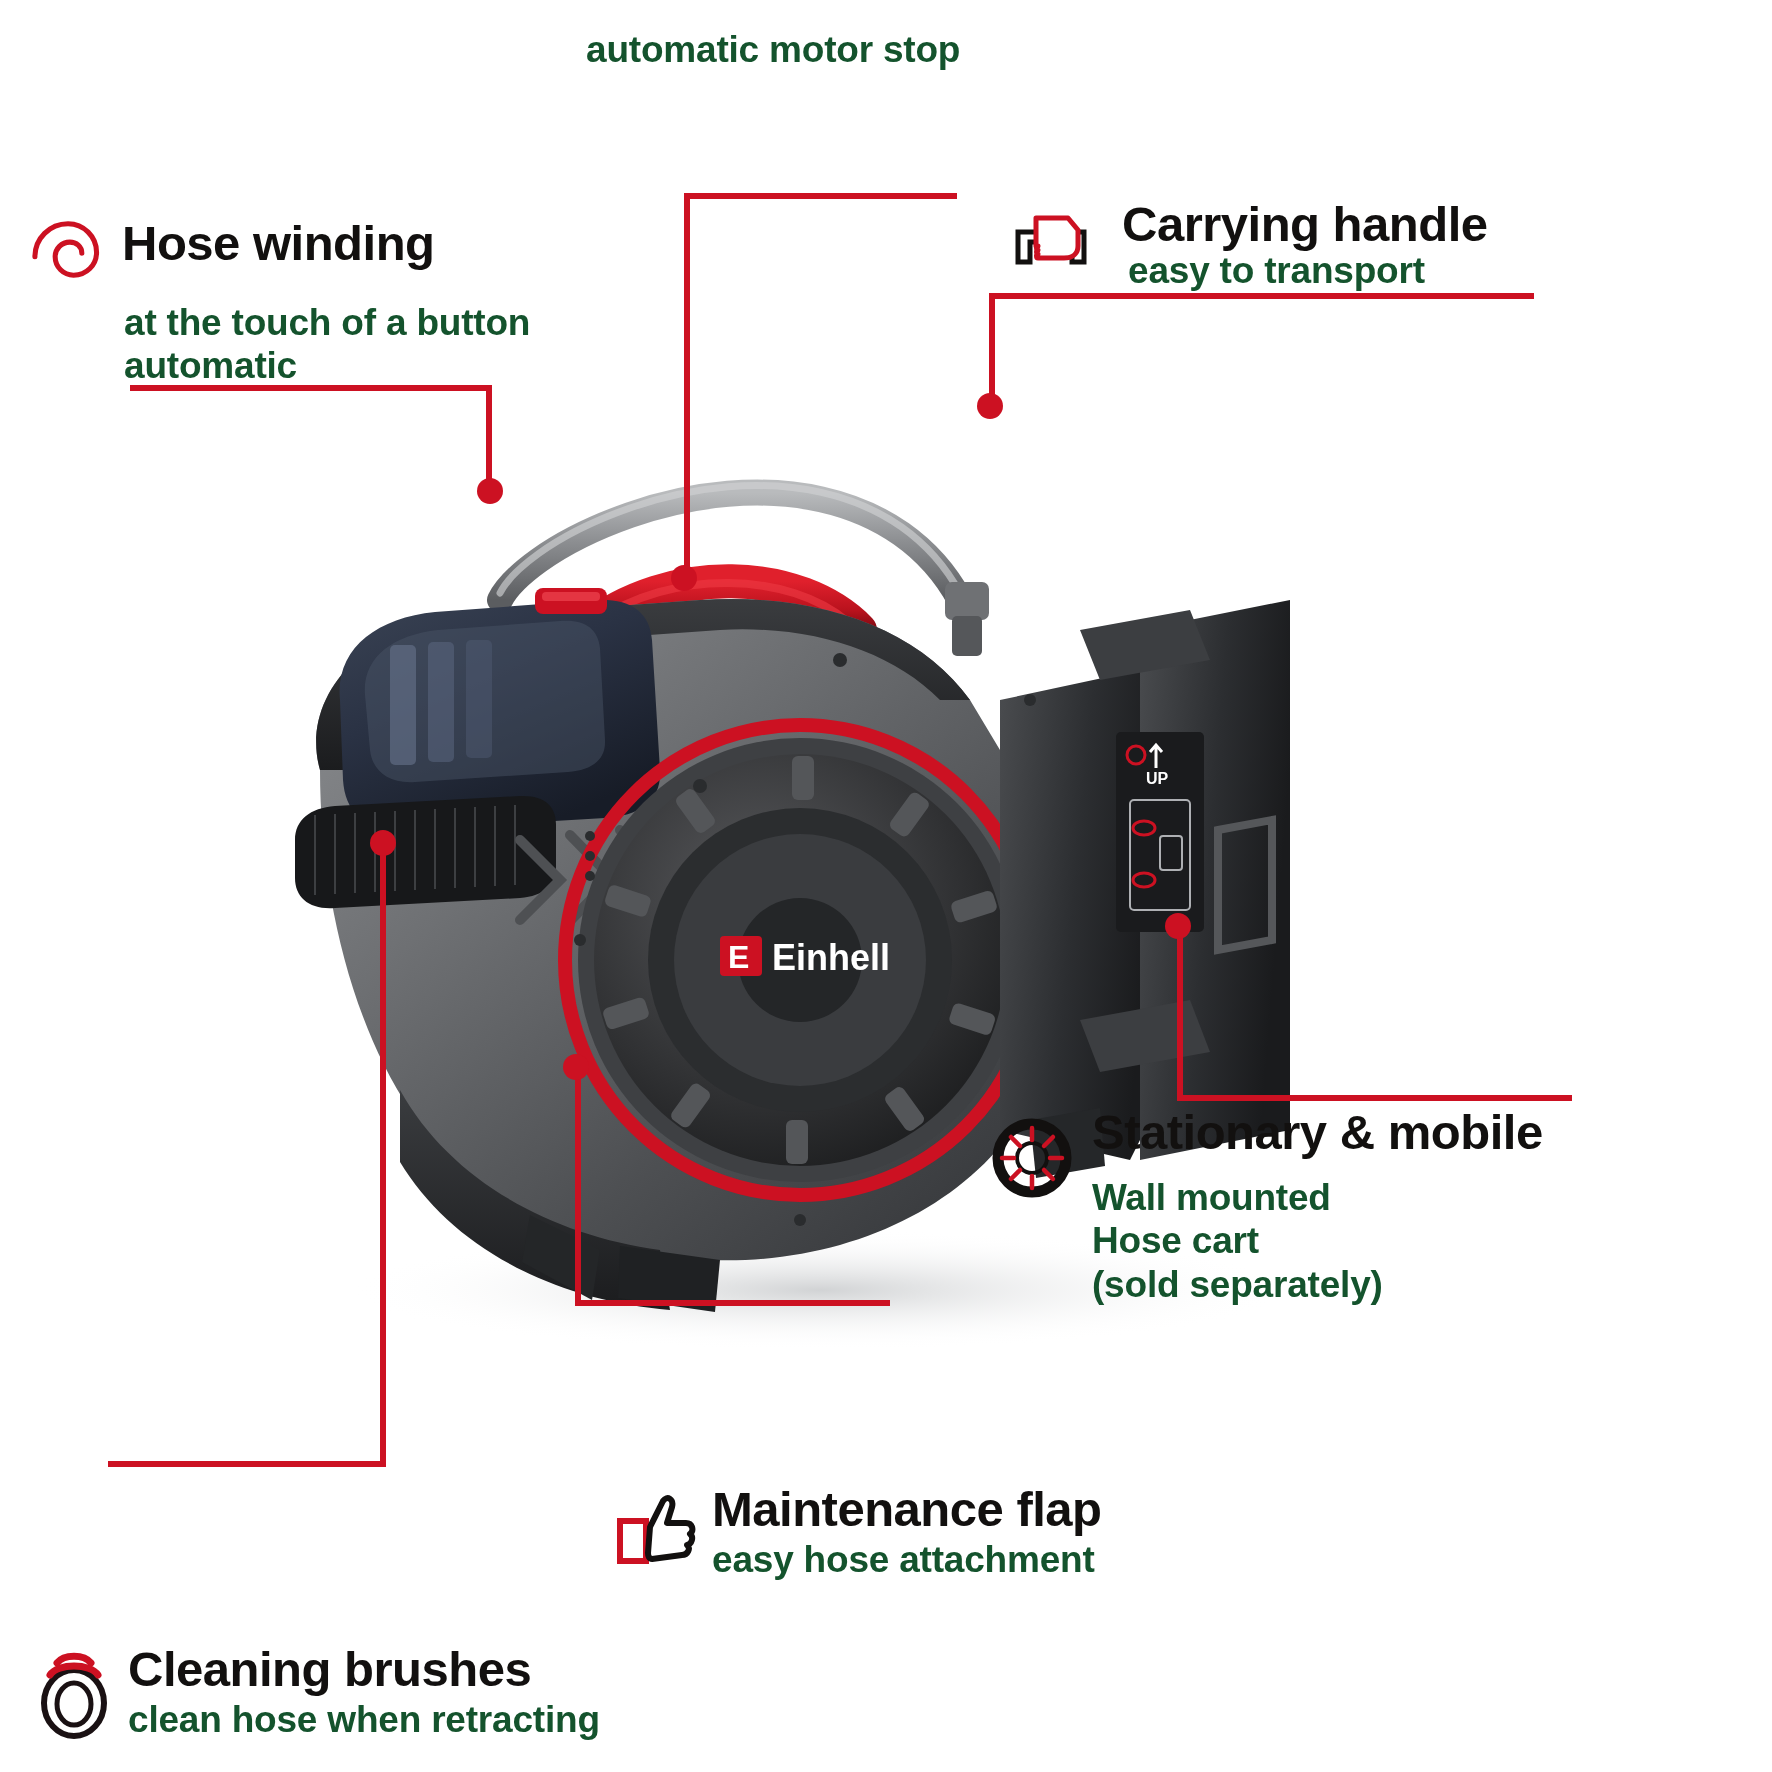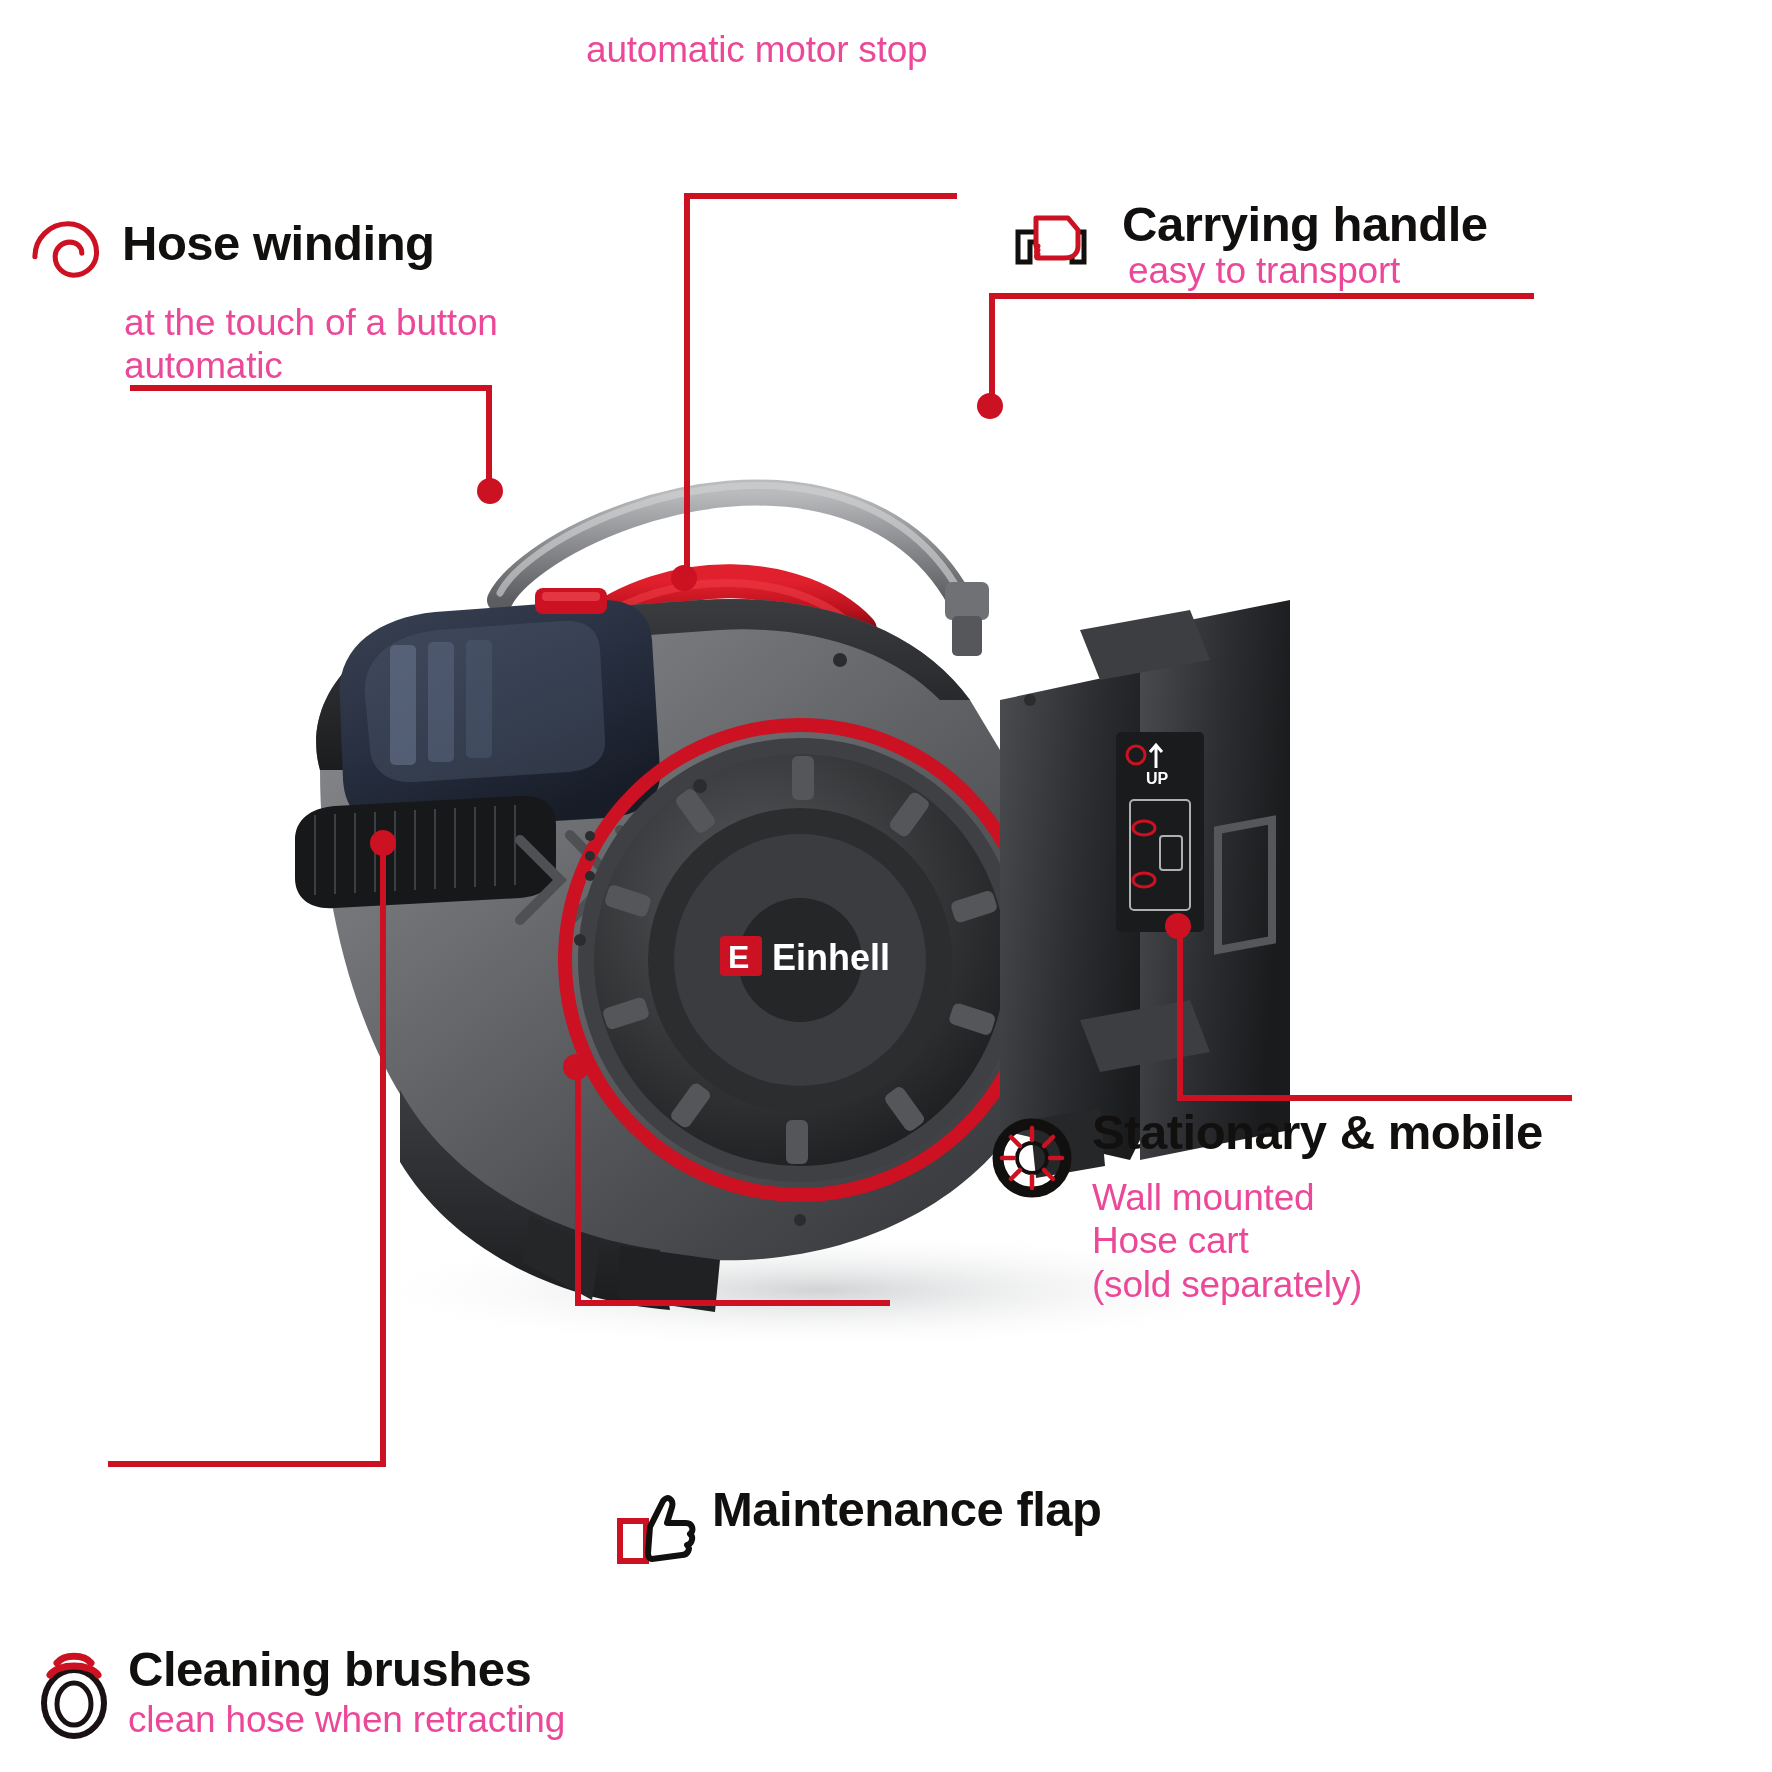--- a/index.html
+++ b/index.html
@@ -14,21 +14,21 @@
   
   .callout{ position:absolute; }
   .callout .head{
     display:flex; align-items:flex-start; gap:14px;
   }
   .callout .title{
     font-size:49px; font-weight:700; color:#12100f;
     line-height:1.0; letter-spacing:-0.5px; white-space:nowrap;
   }
   .callout .sub{
-    font-size:37px; font-weight:400; color:#ec4899;
+    font-size:37px; font-weight:700; color:#14532d;
     line-height:1.17; letter-spacing:-0.2px; white-space:nowrap;
   }
 
   
   .icon{ flex:0 0 auto; display:block; }
 
   
   .ln{ position:absolute; background:#cc1122; }
   .dot{ position:absolute; width:26px; height:26px; border-radius:50%; background:#cc1122; }
 
@@ -291,20 +291,23 @@
   <div class="callout" style="left:712px; top:1485px;">
     <div class="head">
       <svg class="icon" width="86" height="72" viewBox="0 0 86 72" style="position:absolute; left:-98px; top:8px;">
         <rect x="6" y="28" width="26" height="40" fill="none" stroke="#cc1122" stroke-width="6"></rect>
         <path d="M36 34 C 40 26 46 14 49 8 C 53 2 60 6 58 14 L 53 30 L 72 30
                  C 79 30 80 38 76 41 C 80 44 78 51 73 52 C 77 55 74 62 68 62
                  L 38 66 C 35 66 34 63 34 60 Z" fill="#ffffff" stroke="#12100f" stroke-width="6" stroke-linejoin="round"></path>
       </svg>
       <span class="title">Maintenance flap</span>
     </div>
+    <div style="margin-top:4px;">
+      <div class="sub">easy hose attachment</div>
+    </div>
   </div>
 
   <div class="callout" style="left:128px; top:1645px;">
     <div class="head">
       <svg class="icon" width="76" height="92" viewBox="0 0 76 92" style="position:absolute; left:-92px; top:2px;">
         <ellipse cx="38" cy="56" rx="30" ry="33" fill="none" stroke="#1a1113" stroke-width="6"></ellipse>
         <ellipse cx="38" cy="57" rx="17" ry="21" fill="none" stroke="#1a1113" stroke-width="5"></ellipse>
         <path d="M14 28 C 22 16 54 16 62 28" fill="none" stroke="#cc1122" stroke-width="7" stroke-linecap="round"></path>
         <path d="M21 16 C 28 7 48 7 55 16" fill="none" stroke="#cc1122" stroke-width="7" stroke-linecap="round"></path>
       </svg>

